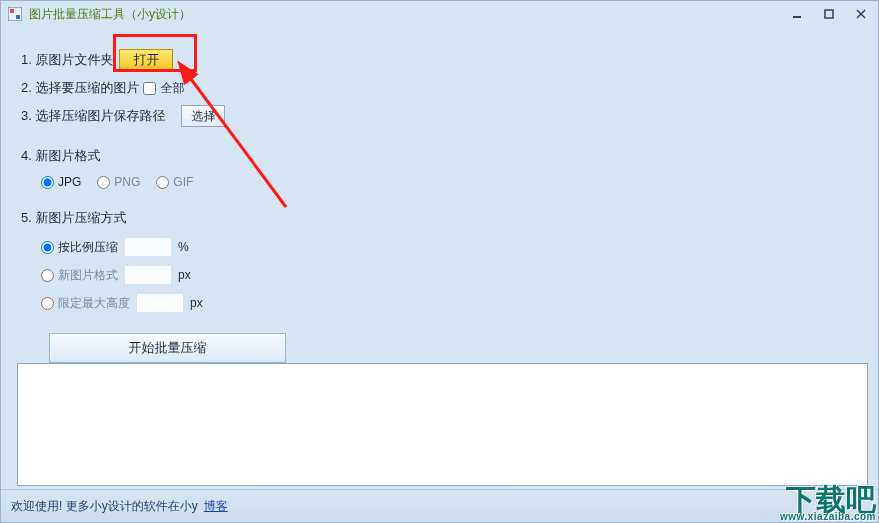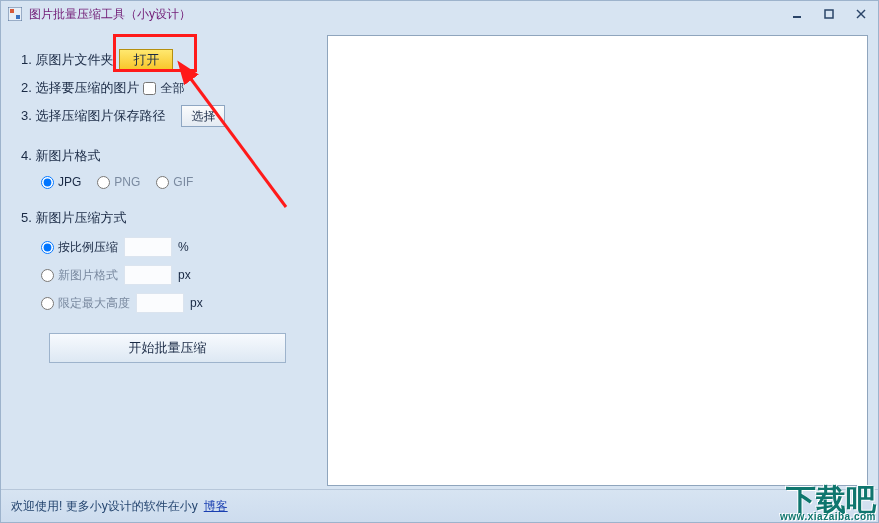--- a/index.html
+++ b/index.html
@@ -9,29 +9,29 @@
     background: #d7e4f2; border: 1px solid #9db3cc;
   }
   .titlebar {
     height: 26px; display: flex; align-items: center;
     padding: 0 6px; background: #d7e4f2;
   }
   .app-icon {
     width: 16px; height: 16px; margin-right: 6px;
     display: flex; align-items: center; justify-content: center;
   }
-  .title-text { color: #701a75; font-size: 12px; }
+  .title-text { color: #4d7c0f; font-size: 12px; }
   .win-controls { margin-left: auto; display: flex; gap: 10px; }
   .wc-btn {
     width: 22px; height: 16px; display: flex; align-items: center; justify-content: center;
     color: #2a4468; cursor: pointer; font-family: Arial;
   }
   .content {
     position: absolute; top: 26px; bottom: 26px; left: 0; right: 0;
-    padding: 8px 10px 0 10px; display: flex;
+    padding: 8px 10px 0 10px; display: flex; flex-direction: column;
   }
   .left-panel { width: 310px; padding: 14px 12px 0 10px; color: #1a2a45; }
   .row { display: flex; align-items: center; margin-bottom: 8px; position: relative; }
   .row-label { font-size: 13px; }
   .open-btn {
     width: 54px; height: 22px; margin-left: 6px;
     background: linear-gradient(#ffe86f, #f8c528);
     border: 1px solid #b58f10; cursor: pointer;
     display: flex; align-items: center; justify-content: center;
     font-size: 13px;

